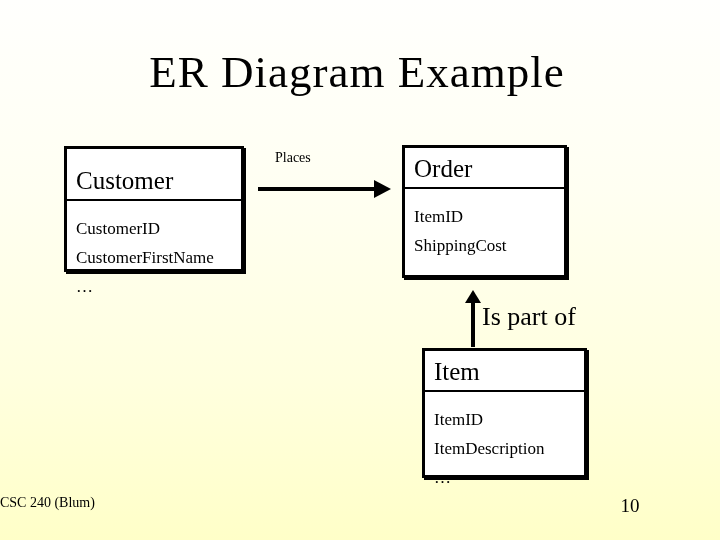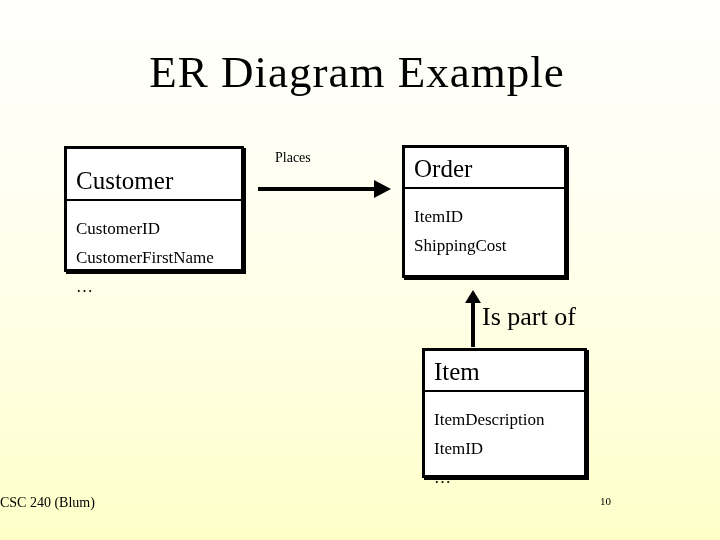--- a/index.html
+++ b/index.html
@@ -93,21 +93,22 @@
     position: absolute;
     left: 0; top: 495px;
     width: 720px;
     text-align: left;
     font-size: 14px;
   }
   .page-number {
     position: absolute;
     left: 600px; top: 495px;
     width: 60px;
-    font-size: 11px;
+    text-align: center;
+    font-size: 19px;
   }
 </style>
 </head>
 <body>
 
 <div class="slide">
 
   <h1 class="slide-title">ER Diagram Example</h1>
 
   <div class="entity" id="entity-customer">
@@ -124,22 +125,22 @@
     <div class="entity-fields">
       <div class="entity-field">ItemID</div>
       <div class="entity-field">ShippingCost</div>
       <div class="entity-field">…</div>
     </div>
   </div>
 
   <div class="entity" id="entity-item">
     <div class="entity-header">Item</div>
     <div class="entity-fields">
+      <div class="entity-field">ItemID</div>
       <div class="entity-field">ItemDescription</div>
-      <div class="entity-field">ItemID</div>
       <div class="entity-field">…</div>
     </div>
   </div>
 
   <div class="rel-label" id="places-label">Places</div>
   <div class="arrow-line-h"></div>
   <div class="arrow-head-right"></div>
 
   <div class="arrow-line-v"></div>
   <div class="arrow-head-up"></div>

